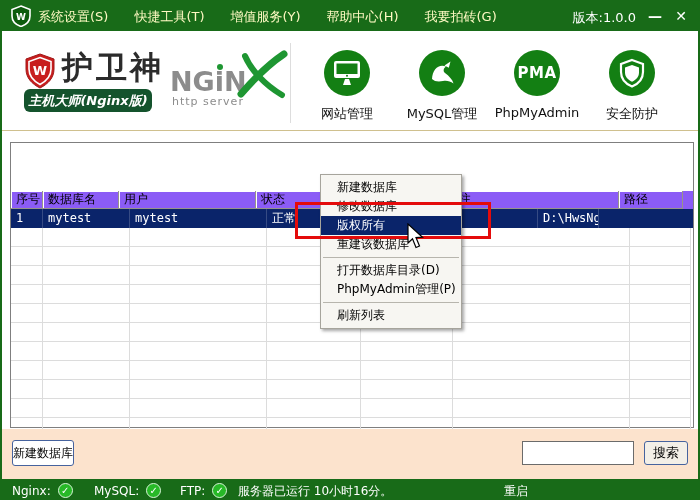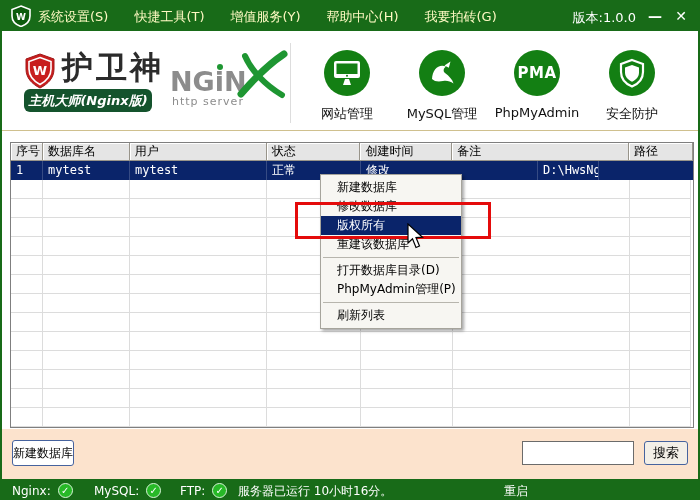--- a/index.html
+++ b/index.html
@@ -40,21 +40,21 @@
   .shortcut { position:absolute; top:19px; width:86px; text-align:center; cursor:pointer; }
   .shortcut .circle { width:46px; height:46px; border-radius:50%; background:#137f13;
                       margin:0 auto; display:flex; align-items:center; justify-content:center; }
   .shortcut .pma-text { color:#fff; font-size:15px; font-weight:bold; letter-spacing:0.5px; }
   .shortcut .sc-label { margin-top:9px; font-size:13px; color:#111; white-space:nowrap; }
   .tan-line { position:absolute; left:0; top:128px; width:100%; height:1px; background:#cfc08e; }
 
   
   .db-table { position:absolute; left:8px; top:140px; width:684px; height:286px;
               border:1px solid #7f7f7f; background:#fff; font-family:"DejaVu Sans Mono", monospace; }
-  .t-header { display:flex; height:18px; background:#e5e5e5; }
+  .t-header { display:flex; height:18px; background:#8b5cf6;margin-top:48px; }
   .t-hcell { height:18px; font-size:12px; color:#000; padding-left:5px; line-height:17px;
              border-right:1px solid #98948a; border-bottom:1px solid #98948a;
              box-shadow:inset 1px 1px 0 #ffffff; white-space:nowrap; overflow:hidden;
              font-family:"DejaVu Sans", sans-serif; }
   .t-row { display:flex; height:19px; }
   .t-cell { font-size:12px; padding-left:5px; line-height:18px; white-space:nowrap; overflow:hidden; }
   .t-row.selected { background:#0a246a; color:#fff; }
   .t-row.selected .t-cell { border-right:1px solid rgba(255,255,255,0.18); }
   .t-row.empty .t-cell { border-right:1px solid #dcdcdc; border-bottom:1px solid #dcdcdc; }
 
@@ -178,21 +178,21 @@
           </div>
           <div class="sc-label">安全防护</div>
         </div>
       </div>
   </div>
   <div class="tan-line"></div>
 
   <div class="db-table">
     <div class="t-header" id="table-header">
         <div class="t-hcell" style="width: 32px;">序号</div>
-        <div class="t-hcell" style="width: 87px;">数据库名</div>
+        <div class="t-hcell" style="width: 76px;">数据库名</div>
         <div class="t-hcell" style="width: 137px;">用户</div>
         <div class="t-hcell" style="width: 94px;">状态</div>
         <div class="t-hcell" style="width: 92px;">创建时间</div>
         <div class="t-hcell" style="width: 177px;">备注</div>
         <div class="t-hcell" style="width: 64px;">路径</div>
       </div>
     <div id="table-body">
         <div class="t-row selected">
           <div class="t-cell" style="width: 32px;">1</div>
           <div class="t-cell" style="width: 87px;">mytest</div>

